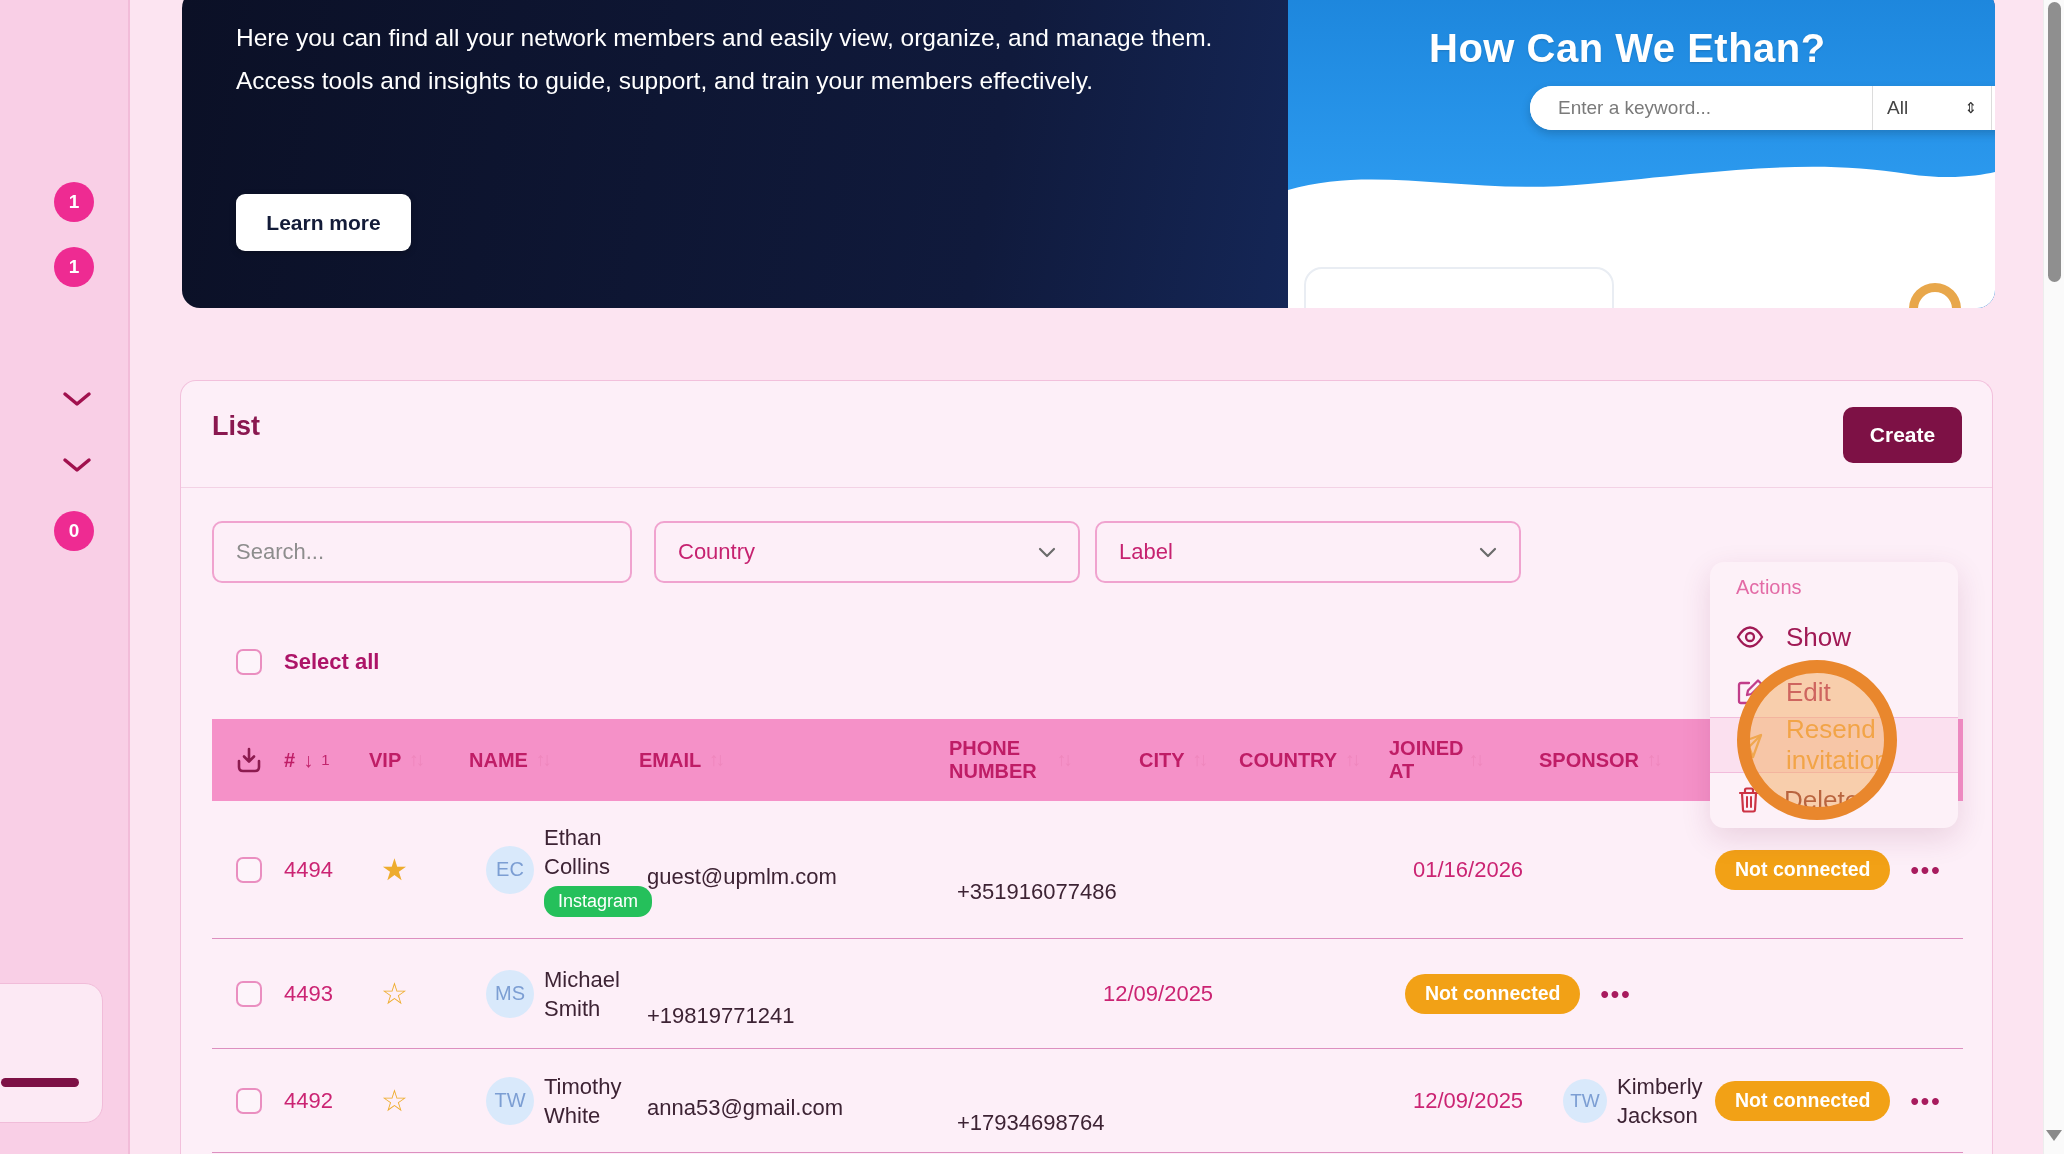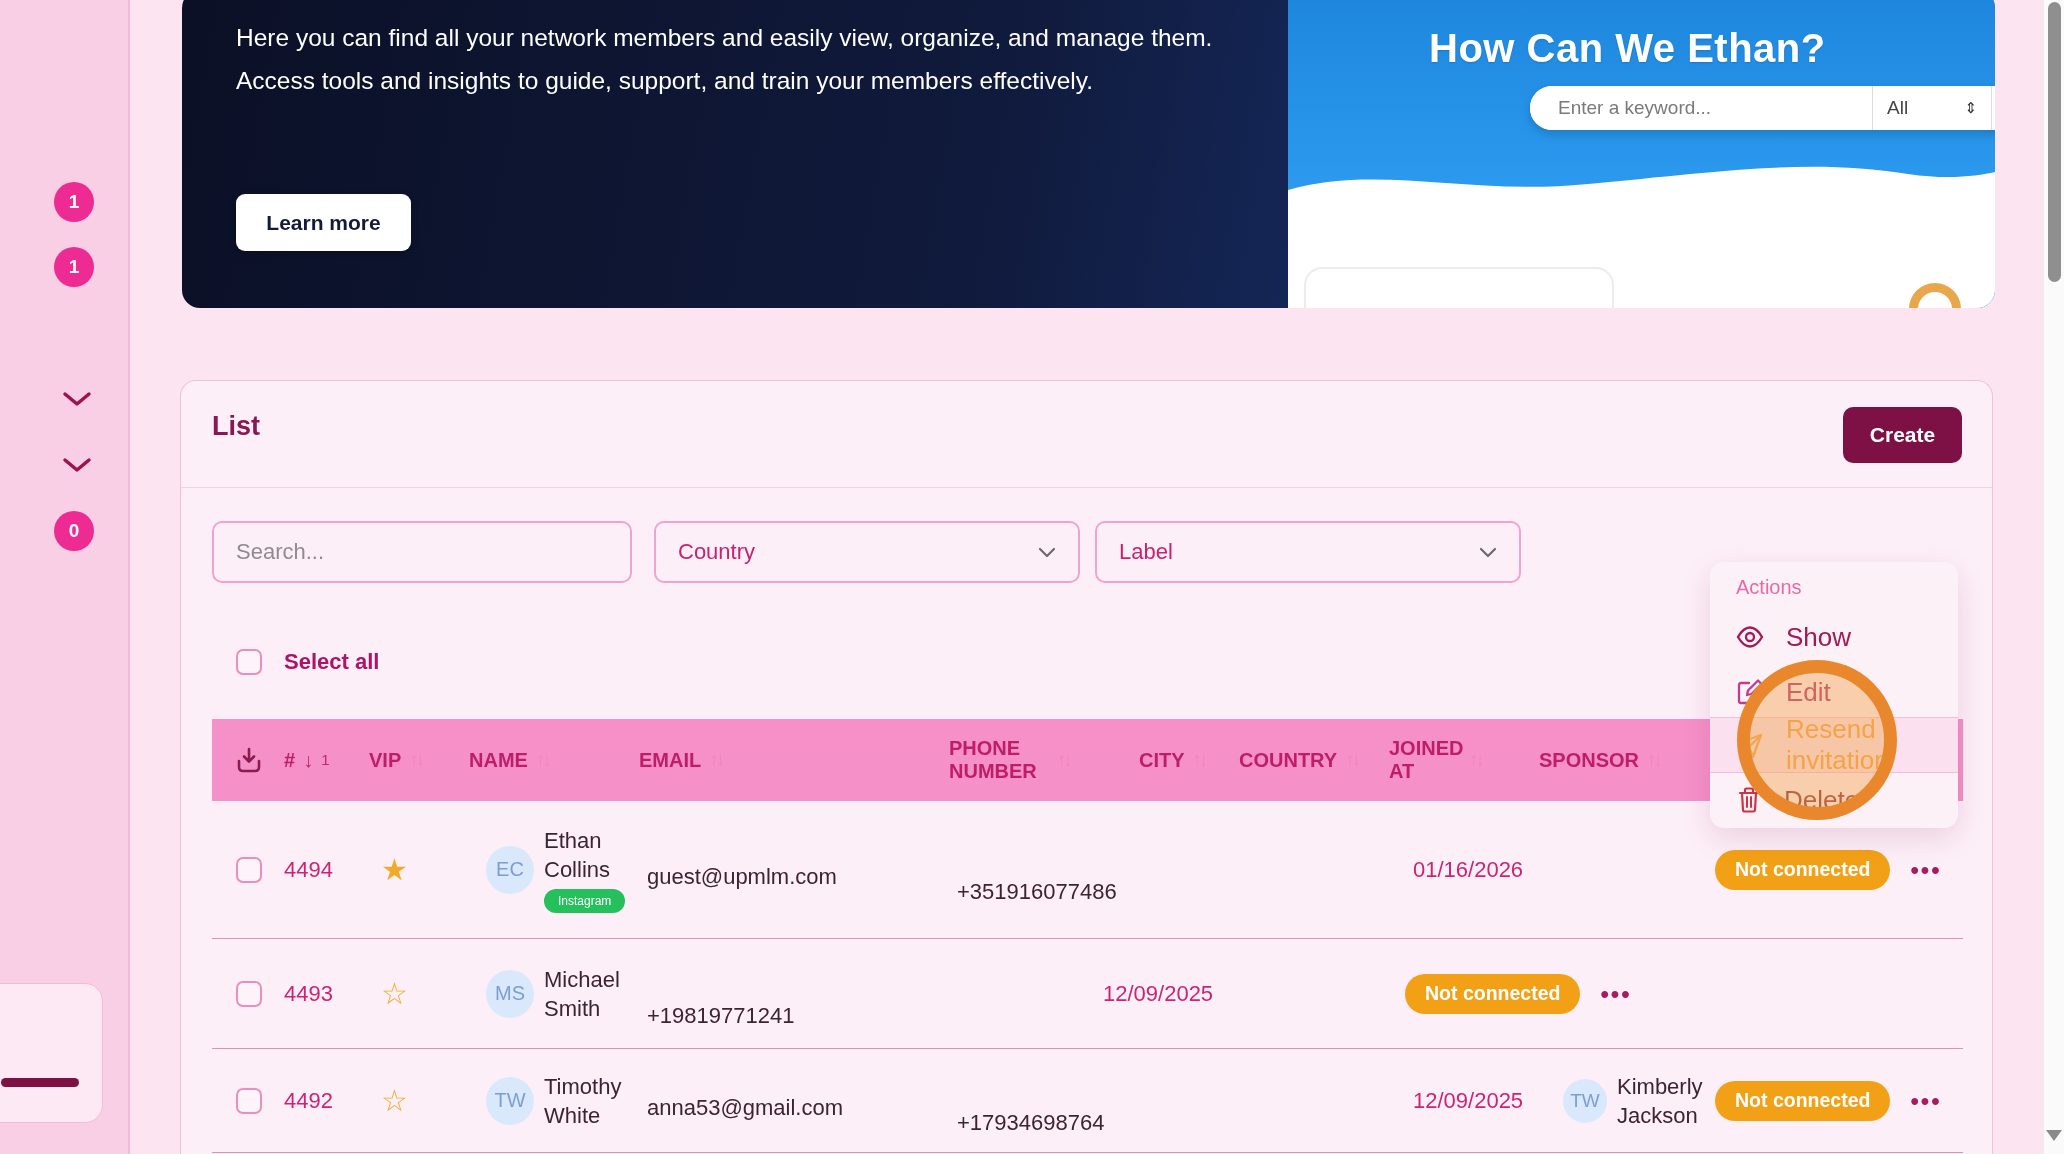--- a/index.html
+++ b/index.html
@@ -121,21 +121,21 @@
   .td.c10 { gap:10px; padding-left:24px; }
   .td.c11 { padding-left:16px; }
   .td.c12 { justify-content:center; }
   .mid { color:#cb2473; font-size:22px; }
   .star { font-size:30px; color:#eeac2d; padding-left:12px; cursor:pointer; }
   .avatar { width:48px; height:48px; border-radius:50%; background:#d9e9fb; color:#7c9ed3;
     font-size:20px; display:flex; align-items:center; justify-content:center; flex:none; }
   .avatar.sm { width:44px; height:44px; font-size:19px; }
   .name-stack { display:flex; flex-direction:column; align-items:flex-start; }
   .pname { color:#3d2334; font-size:22px; line-height:29px; max-width:104px; }
-  .tag { margin-top:5px; background:#25c05b; color:#fff; font-size:12px;
+  .tag { margin-top:5px; background:#25c05b; color:#fff; font-size:18px;
     padding:5px 14px; border-radius:14px; white-space:nowrap; }
   .email { color:#3d2334; font-size:22px; line-height:30px; max-width:215px; overflow-wrap:break-word;margin-top:15px; }
   .phone { color:#3d2334; font-size:22px;margin-top:44px; }
   .joined { color:#cb2473; font-size:22px; }
   .status-pill { background:#f2a116; color:#fff; font-weight:bold; font-size:19.5px;
     height:40px; padding:0 20px; border-radius:20px; display:flex; align-items:center;
     white-space:nowrap; }
   .dots { color:#a81b5e; font-size:24px; font-weight:bold; letter-spacing:2px; cursor:pointer; }
 
   

